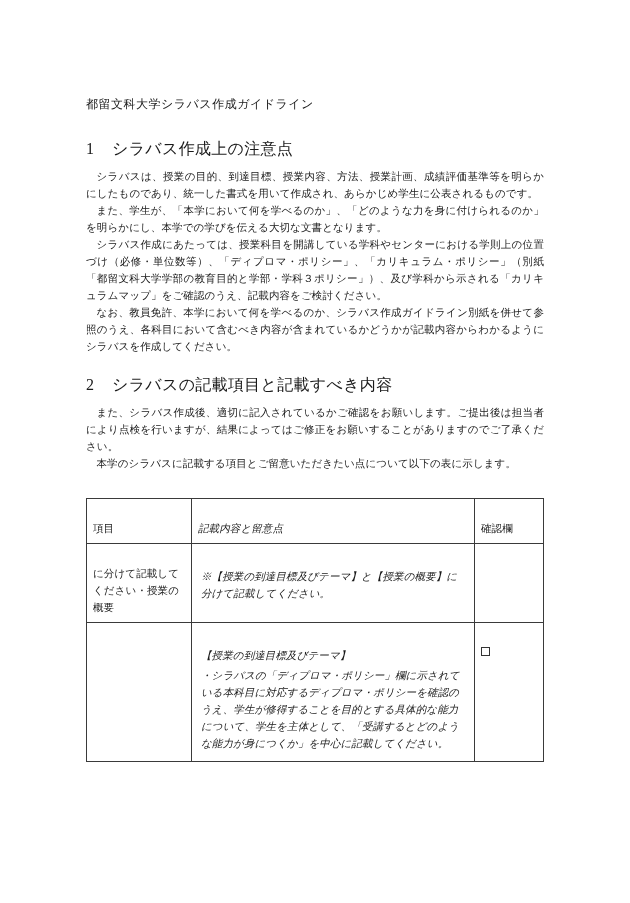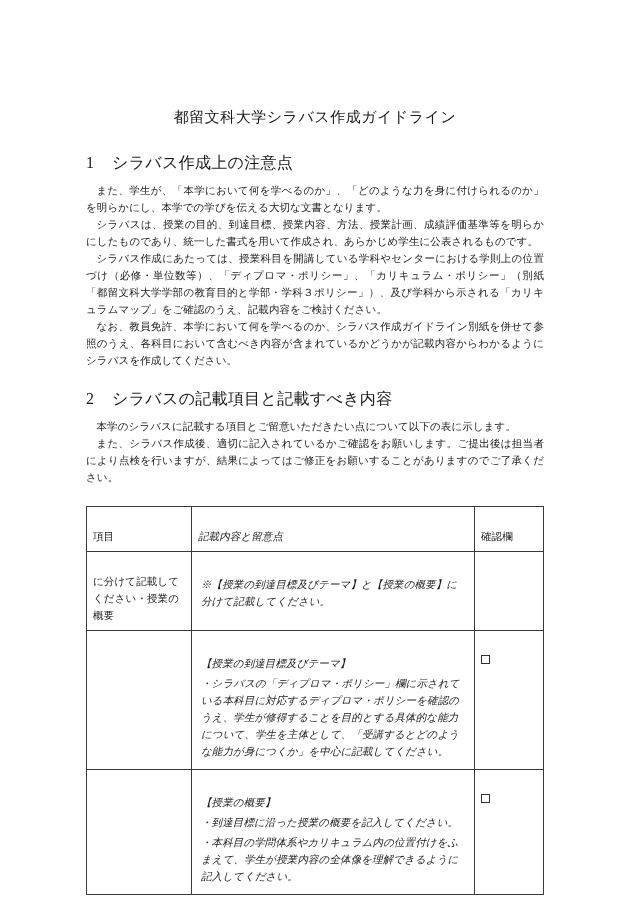--- a/index.html
+++ b/index.html
@@ -15,24 +15,23 @@
     overflow: hidden;
   }
   .page {
     position: relative;
     width: 630px;
     height: 903px;
     box-sizing: border-box;
     padding: 96px 86px 40px 86px;
   }
   .doc-title {
-    text-align: center;
-    font-size: 15px;
+    font-size: 12px;
     letter-spacing: 0.5px;
-    margin: 12px 0 26px 0;
+    margin: 0 0 26px 0;
     font-weight: normal;
   }
   .section-heading {
     font-size: 16px;
     margin: 0 0 8px 0;
     font-weight: normal;
     letter-spacing: 0.3px;
   }
   .section-heading .num {
     display: inline-block;
@@ -44,21 +43,21 @@
     text-align: justify;
     text-justify: inter-ideograph;
     margin: 0;
     text-indent: 1em;
     letter-spacing: 0.1px;
   }
   .block-1 {
     margin-bottom: 20px;
   }
   .block-2 {
-    margin-bottom: 20px;
+    margin-bottom: 26px;
   }
   table.main-table {
     width: 100%;
     border-collapse: collapse;
     margin-top: 6px;
     table-layout: fixed;
   }
   table.main-table th,
   table.main-table td {
     border: 1px solid #3a3a3a;
@@ -95,32 +94,32 @@
 <body>
 
 <div class="page">
 
   <h1 class="doc-title">都留文科大学シラバス作成ガイドライン</h1>
 
   <div class="block-1">
     <h2 class="section-heading">
       <span class="num">1</span><span>シラバス作成上の注意点</span>
     </h2>
+    <p class="para">シラバスは、授業の目的、到達目標、授業内容、方法、授業計画、成績評価基準等を明らかにしたものであり、統一した書式を用いて作成され、あらかじめ学生に公表されるものです。</p>
     <p class="para">また、学生が、「本学において何を学べるのか」、「どのような力を身に付けられるのか」を明らかにし、本学での学びを伝える大切な文書となります。</p>
-    <p class="para">シラバスは、授業の目的、到達目標、授業内容、方法、授業計画、成績評価基準等を明らかにしたものであり、統一した書式を用いて作成され、あらかじめ学生に公表されるものです。</p>
     <p class="para">シラバス作成にあたっては、授業科目を開講している学科やセンターにおける学則上の位置づけ（必修・単位数等）、「ディプロマ・ポリシー」、「カリキュラム・ポリシー」（別紙「都留文科大学学部の教育目的と学部・学科３ポリシー」）、及び学科から示される「カリキュラムマップ」をご確認のうえ、記載内容をご検討ください。</p>
     <p class="para">なお、教員免許、本学において何を学べるのか、シラバス作成ガイドライン別紙を併せて参照のうえ、各科目において含むべき内容が含まれているかどうかが記載内容からわかるようにシラバスを作成してください。</p>
   </div>
 
   <div class="block-2">
     <h2 class="section-heading">
       <span class="num">2</span><span>シラバスの記載項目と記載すべき内容</span>
     </h2>
+    <p class="para">また、シラバス作成後、適切に記入されているかご確認をお願いします。ご提出後は担当者により点検を行いますが、結果によってはご修正をお願いすることがありますのでご了承ください。</p>
     <p class="para">本学のシラバスに記載する項目とご留意いただきたい点について以下の表に示します。</p>
-    <p class="para">また、シラバス作成後、適切に記入されているかご確認をお願いします。ご提出後は担当者により点検を行いますが、結果によってはご修正をお願いすることがありますのでご了承ください。</p>
   </div>
 
   <table class="main-table">
     <thead>
       <tr>
         <th class="col-item">項目</th>
         <th class="col-desc">記載内容と留意点</th>
         <th class="col-check">確認欄</th>
       </tr>
     </thead>
@@ -135,27 +134,16 @@
       <tr class="tall-row">
         <td class="col-item"></td>
         <td class="col-desc">
           <p class="cell-line">【授業の到達目標及びテーマ】</p>
           <p class="cell-line">・シラバスの「ディプロマ・ポリシー」欄に示されている本科目に対応するディプロマ・ポリシーを確認のうえ、学生が修得することを目的とする具体的な能力について、学生を主体として、「受講するとどのような能力が身につくか」を中心に記載してください。</p>
         </td>
         <td class="col-check check-cell">
           <span class="checkbox"></span>
         </td>
       </tr>
-      <tr class="row2">
-        <td class="col-item"></td>
-        <td class="col-desc">
-          <p class="cell-line">【授業の概要】</p>
-          <p class="cell-line">・到達目標に沿った授業の概要を記入してください。</p>
-          <p class="cell-line">・本科目の学問体系やカリキュラム内の位置付けをふまえて、学生が授業内容の全体像を理解できるように記入してください。</p>
-        </td>
-        <td class="col-check check-cell">
-          <span class="checkbox"></span>
-        </td>
-      </tr>
     </tbody>
   </table>
 
 </div>
 
 </body></html>

